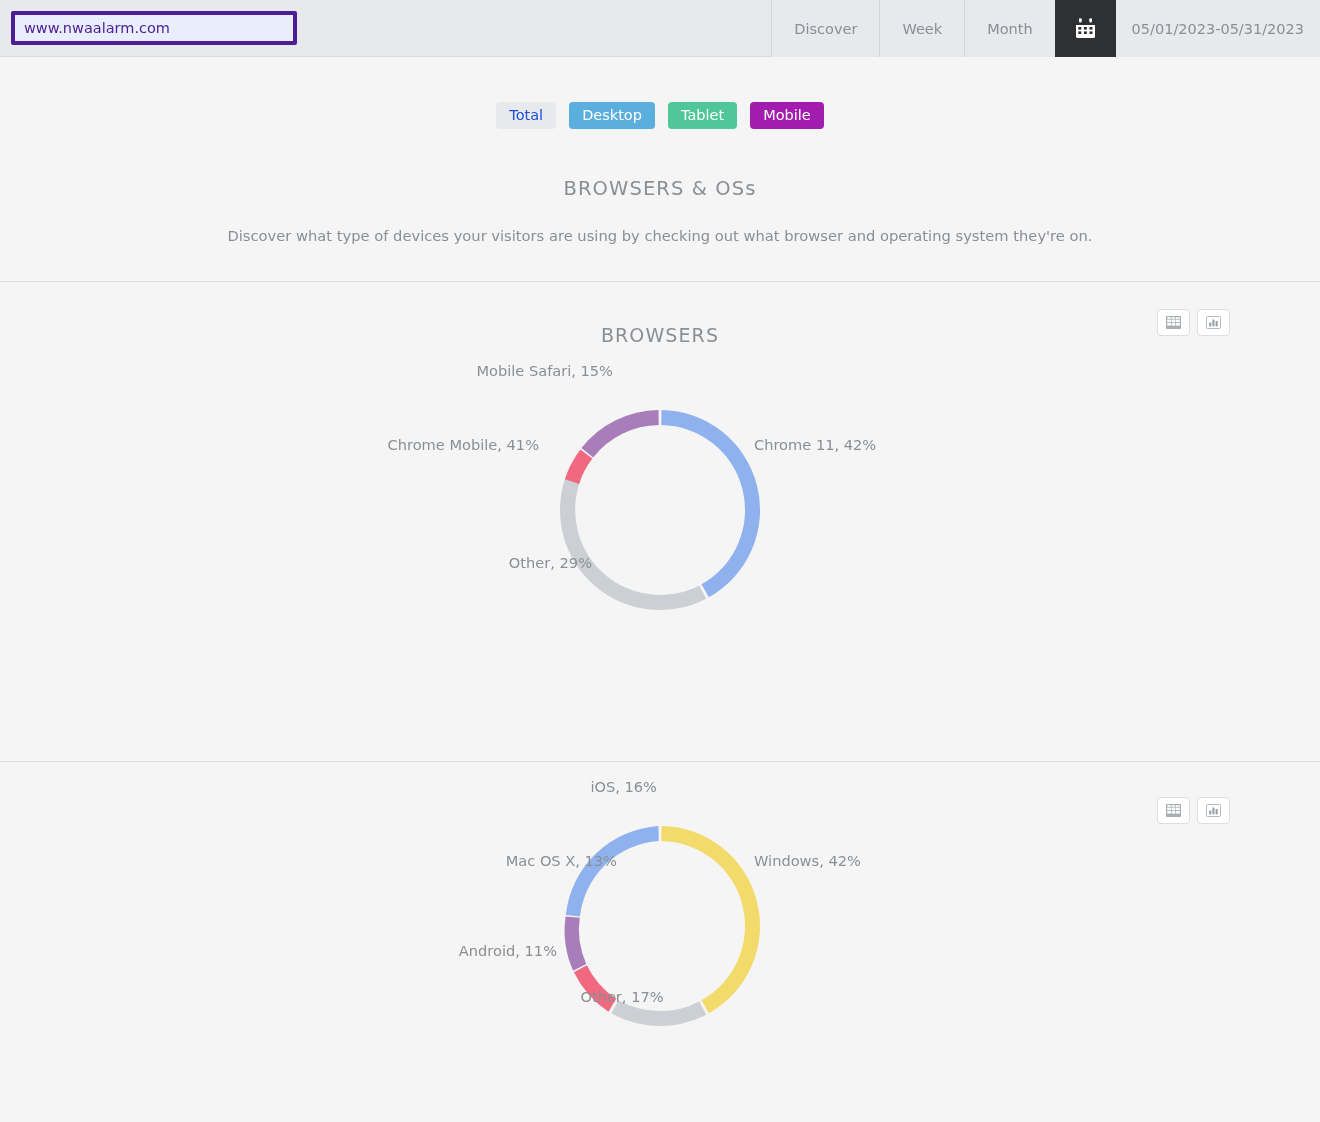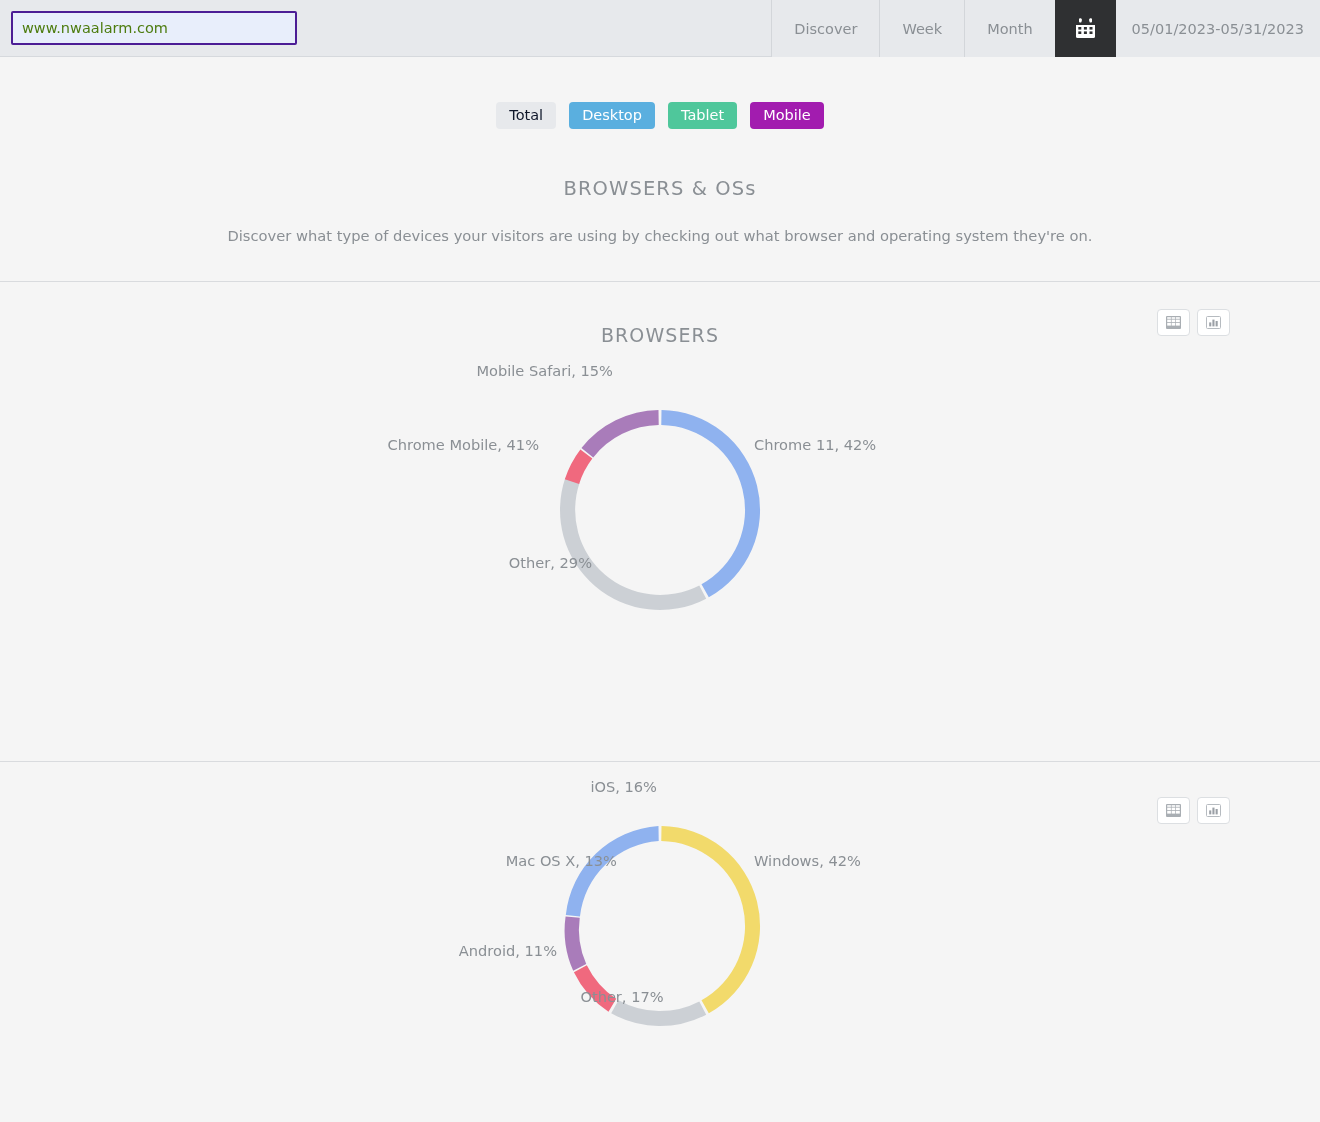--- a/index.html
+++ b/index.html
@@ -26,25 +26,25 @@
     display: flex;
     align-items: center;
   }
   .site-input {
     position: absolute;
     left: 11px;
     top: 11px;
     width: 286px;
     height: 34px;
     background: #e8eefb;
-    border: 2px solid #4c1d95;
+    border: 4px solid #4c1d95;
     border-radius: 2px;
     font-family: "DejaVu Sans", "Liberation Sans", sans-serif;
     font-size: 14.5px;
-    color: #4d7c0f;
+    color: #4c1d95;
     padding: 0 9px;
     outline: none;
   }
   .range-group {
     position: absolute;
     right: 0;
     top: 0;
     height: 57px;
     display: flex;
     align-items: stretch;
@@ -90,21 +90,21 @@
   .device-btn {
     height: 27px;
     line-height: 27px;
     padding: 0 13px;
     border-radius: 4px;
     font-size: 14.5px;
     cursor: pointer;
     user-select: none;
     white-space: nowrap;
   }
-  .device-btn.total   { background: #e7e9ec; color: #0f172a; }
+  .device-btn.total   { background: #e7e9ec; color: #1d4ed8; }
   .device-btn.desktop { background: #5aafdf; color: #ffffff; }
   .device-btn.tablet  { background: #4fc79b; color: #ffffff; }
   .device-btn.mobile  { background: #a21caf; color: #ffffff; }
 
   
   .page-title {
     margin-top: 48px;
     text-align: center;
     font-size: 19.5px;
     letter-spacing: 1.1px;

